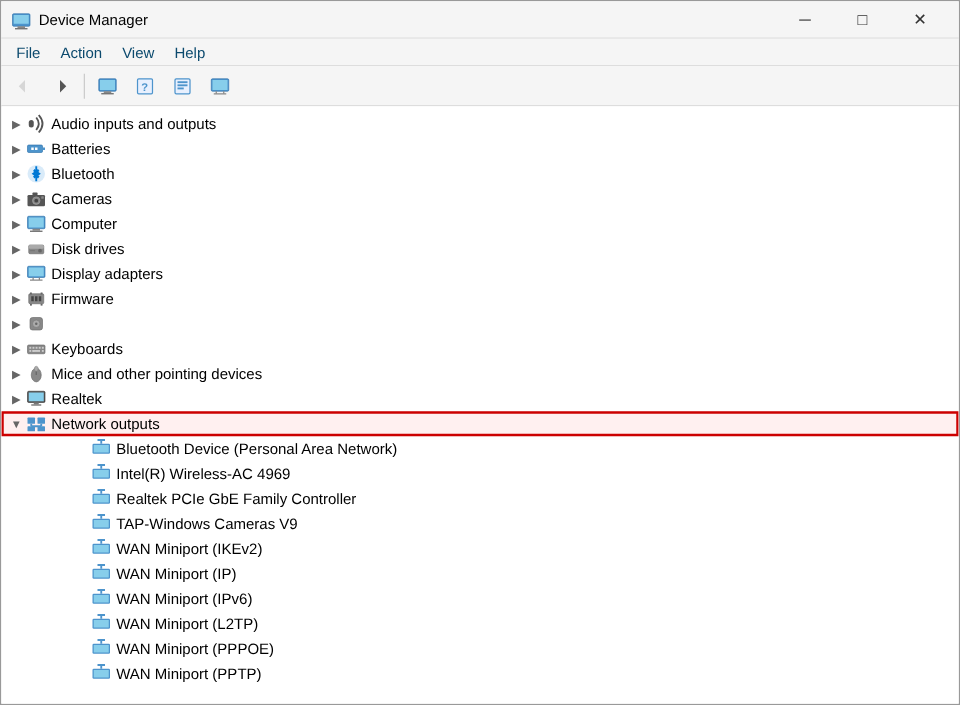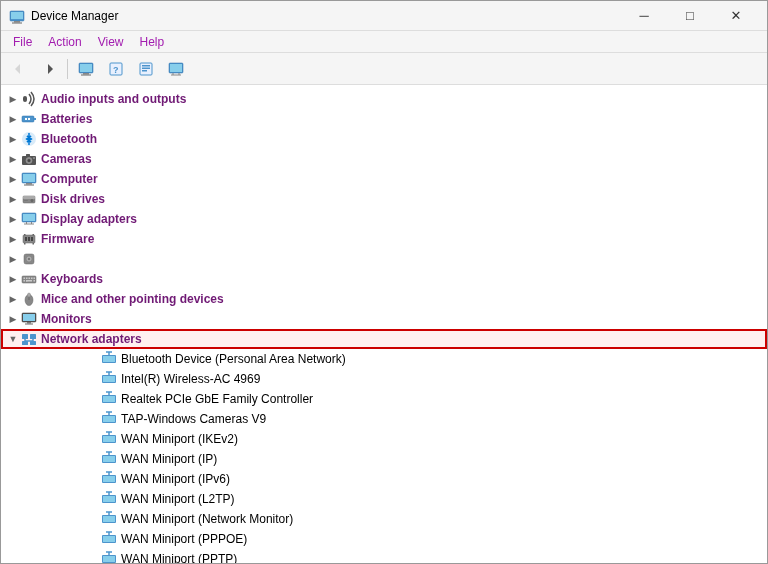--- a/index.html
+++ b/index.html
@@ -68,21 +68,21 @@
       height: 22px;
       display: flex;
       align-items: center;
       padding: 0 4px;
       border-bottom: 1px solid #ddd;
     }
     .menu-item {
       padding: 18px 8px;
       font-size: 12px;
       cursor: pointer;
-      color: #a21caf;
+      color: #0c4a6e;
     }
     .toolbar {
       background: #f5f5f5;
       height: 32px;
       display: flex;
       align-items: center;
       padding: 0 4px;
       border-bottom: 1px solid #ddd;
       gap: 2px;
     }
@@ -160,33 +160,31 @@
       height: 16px;
       margin-right: 4px;
       display: flex;
       align-items: center;
       justify-content: center;
       flex-shrink: 0;
       font-size: 12px;
     }
     .item-label {
       font-size: 12px;
-      color: #701a75;
-      font-weight: bold;
+      color: #000000;
     }
     .child-item {
       display: flex;
       align-items: center;
       height: 20px;
       padding-left: 72px;
       cursor: pointer;
       white-space: nowrap;
       color: #000;
       font-size: 12px;
-      margin-left: 28px;
     }
     .child-icon {
       width: 16px;
       height: 16px;
       margin-right: 4px;
       display: flex;
       align-items: center;
       justify-content: center;
       flex-shrink: 0;
     }
@@ -421,37 +419,37 @@
       <div class="tree-item">
         <div class="expand-arrow">▶</div>
         <div class="item-icon">
           <svg width="16" height="16" viewBox="0 0 16 16">
             <rect x="1" y="2" width="14" height="9" rx="1" fill="#555" stroke="#333" stroke-width="0.5"></rect>
             <rect x="2" y="3" width="12" height="7" fill="#87ceeb"></rect>
             <rect x="6" y="11" width="4" height="1.5" fill="#777"></rect>
             <rect x="4" y="12.5" width="8" height="1" fill="#666"></rect>
           </svg>
         </div>
-        <span class="item-label">Monitors</span>
+        <span class="item-label">Realtek</span>
       </div>
 
       <div class="tree-item highlighted" style="background:#fff0f0;">
         <div class="expand-arrow expanded">▼</div>
         <div class="item-icon">
           <svg width="16" height="16" viewBox="0 0 16 16">
             <rect x="1" y="3" width="6" height="5" rx="0.5" fill="#4d94cc"></rect>
             <rect x="9" y="3" width="6" height="5" rx="0.5" fill="#4d94cc"></rect>
             <rect x="1" y="10" width="6" height="4" rx="0.5" fill="#4d94cc"></rect>
             <line x1="4" y1="8" x2="4" y2="10" stroke="#4d94cc" stroke-width="1.5"></line>
             <line x1="12" y1="8" x2="12" y2="10" stroke="#4d94cc" stroke-width="1.5"></line>
             <line x1="4" y1="10" x2="12" y2="10" stroke="#4d94cc" stroke-width="1.5"></line>
             <rect x="9" y="10" width="6" height="4" rx="0.5" fill="#4d94cc"></rect>
           </svg>
         </div>
-        <span class="item-label">Network adapters</span>
+        <span class="item-label">Network outputs</span>
       </div>
 
       <div class="child-item">
         <div class="child-icon">
           <svg width="16" height="16" viewBox="0 0 16 16">
             <rect x="1" y="4" width="14" height="8" rx="1" fill="#4d94cc"></rect>
             <rect x="2" y="5" width="12" height="6" fill="#87ceeb"></rect>
             <line x1="8" y1="1" x2="8" y2="4" stroke="#4d94cc" stroke-width="1.5"></line>
             <line x1="5" y1="1" x2="11" y2="1" stroke="#4d94cc" stroke-width="1.5"></line>
           </svg>
@@ -536,31 +534,20 @@
           <svg width="16" height="16" viewBox="0 0 16 16">
             <rect x="1" y="4" width="14" height="8" rx="1" fill="#4d94cc"></rect>
             <rect x="2" y="5" width="12" height="6" fill="#87ceeb"></rect>
             <line x1="8" y1="1" x2="8" y2="4" stroke="#4d94cc" stroke-width="1.5"></line>
             <line x1="5" y1="1" x2="11" y2="1" stroke="#4d94cc" stroke-width="1.5"></line>
           </svg>
         </div>
         <span>WAN Miniport (L2TP)</span>
       </div>
 
-      <div class="child-item">
-        <div class="child-icon">
-          <svg width="16" height="16" viewBox="0 0 16 16">
-            <rect x="1" y="4" width="14" height="8" rx="1" fill="#4d94cc"></rect>
-            <rect x="2" y="5" width="12" height="6" fill="#87ceeb"></rect>
-            <line x1="8" y1="1" x2="8" y2="4" stroke="#4d94cc" stroke-width="1.5"></line>
-            <line x1="5" y1="1" x2="11" y2="1" stroke="#4d94cc" stroke-width="1.5"></line>
-          </svg>
-        </div>
-        <span>WAN Miniport (Network Monitor)</span>
-      </div>
 
       <div class="child-item">
         <div class="child-icon">
           <svg width="16" height="16" viewBox="0 0 16 16">
             <rect x="1" y="4" width="14" height="8" rx="1" fill="#4d94cc"></rect>
             <rect x="2" y="5" width="12" height="6" fill="#87ceeb"></rect>
             <line x1="8" y1="1" x2="8" y2="4" stroke="#4d94cc" stroke-width="1.5"></line>
             <line x1="5" y1="1" x2="11" y2="1" stroke="#4d94cc" stroke-width="1.5"></line>
           </svg>
         </div>

